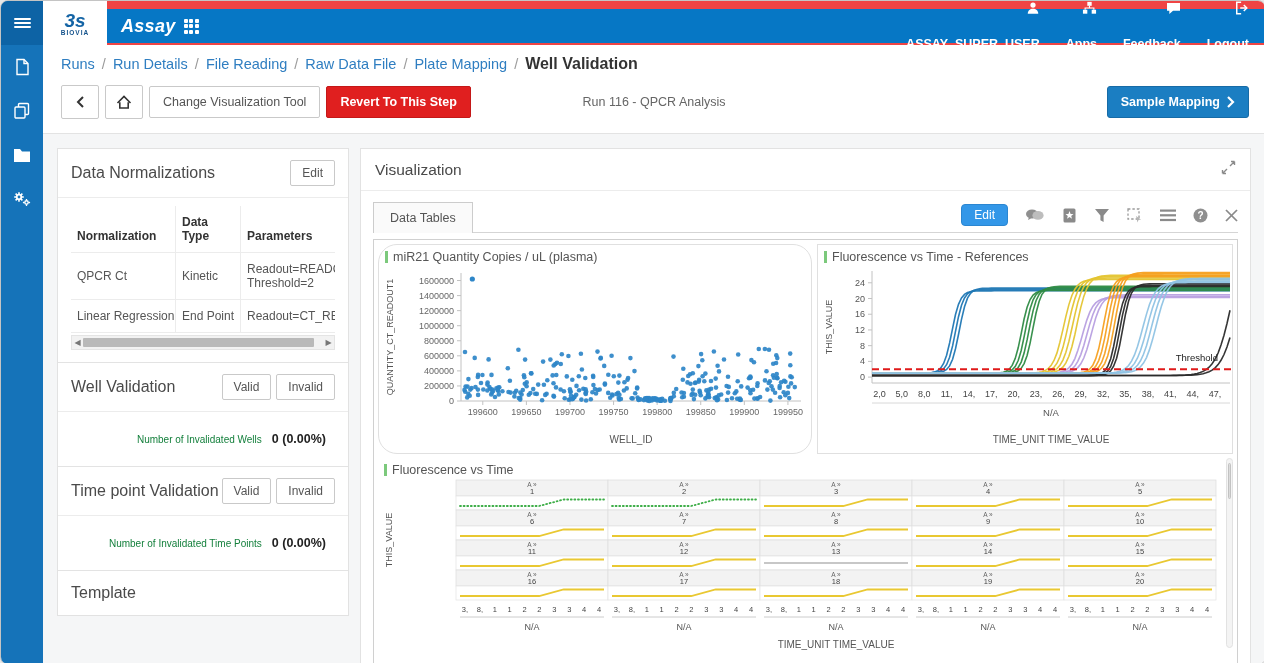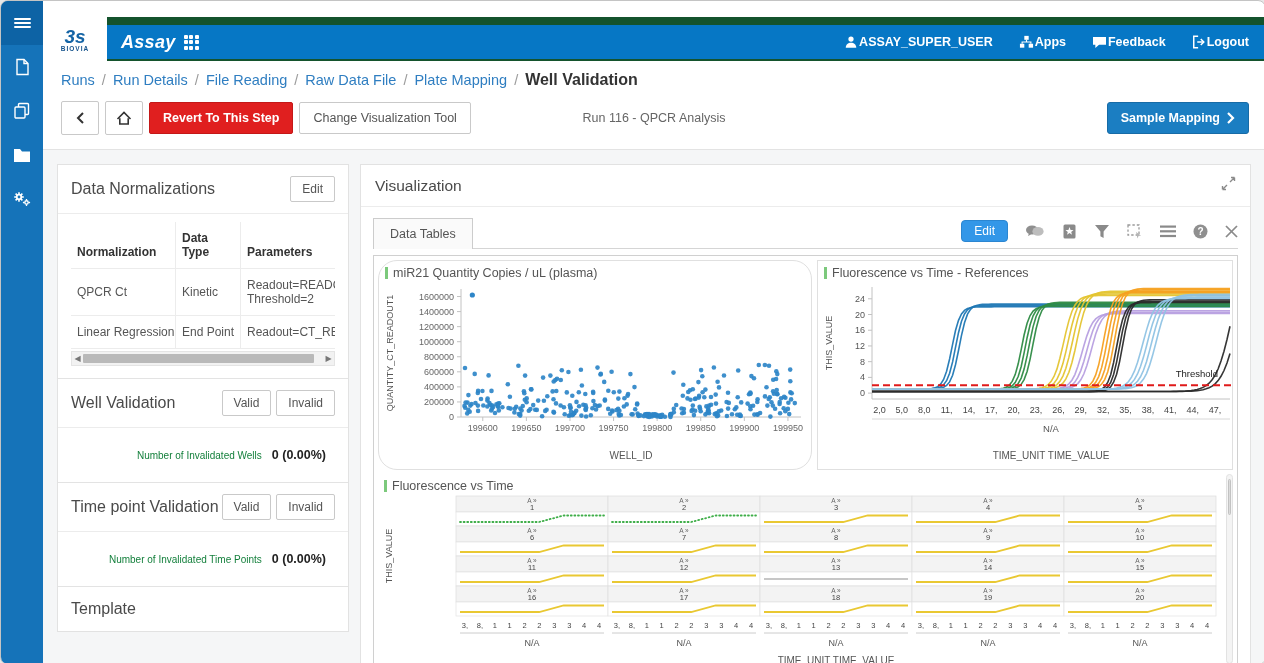--- a/index.html
+++ b/index.html
@@ -4,30 +4,30 @@
 <style>
   html,body{margin:0;padding:0;background:#e8e8e8;font-family:"Liberation Sans",sans-serif;}
   .frame{position:relative;width:1264px;height:663px;margin:0 auto;background:#fff;border:1px solid #c4c4c4;border-radius:8px;overflow:hidden;display:flex;}
   
   .sidebar{width:42px;background:#1573b9;flex:0 0 42px;display:flex;flex-direction:column;align-items:center;}
   .sb-item{width:42px;height:44px;display:flex;align-items:center;justify-content:center;color:#fff;cursor:pointer;}
   .sb-item.menu{background:#0d63a5;}
   .hamb span{display:block;width:17px;height:2px;background:#fff;margin:2px 0;border-radius:1px;}
   
   .mainwrap{flex:1;display:flex;flex-direction:column;min-width:0;}
-  .topbar{height:44px;position:relative;background:#14532d;margin-top:16px;}
+  .topbar{height:44px;position:relative;background:#ef4444;}
   .logoblock{position:absolute;left:0;top:0;width:64px;height:45px;background:#fff;display:flex;flex-direction:column;align-items:center;justify-content:center;z-index:2;}
   .logoswirl{font-style:italic;font-weight:bold;font-size:19px;color:#1464a5;line-height:17px;}
   .logobrand{font-size:6.5px;font-weight:bold;color:#15538c;letter-spacing:1px;}
   .bluebar{position:absolute;left:64px;right:0;top:8px;height:34px;background:#0677c5;display:flex;align-items:center;color:#fff;}
   .prodname{font-size:18px;font-weight:bold;font-style:italic;margin-left:14px;letter-spacing:.3px;}
   .gridicon{display:grid;grid-template-columns:repeat(3,4px);grid-gap:1.5px;margin-left:8px;}
   .gridicon i{width:4px;height:4px;background:#fff;border-radius:1px;}
   .topnav{margin-left:auto;display:flex;align-items:center;gap:26px;padding-right:16px;font-size:12.5px;font-weight:bold;}
-  .topnav .navitem{display:flex;align-items:flex-end;gap:1px;cursor:pointer;color:#fff;}
+  .topnav .navitem{display:flex;align-items:flex-end;gap:22px;cursor:pointer;color:#fff;flex-direction:column;}
   
   .breadcrumb{padding:10px 0 4px 18px;font-size:14.5px;display:flex;gap:7px;align-items:baseline;flex-wrap:wrap;}
   .crumb{color:#2f7ec1;text-decoration:none;cursor:pointer;}
   .crumb-sep{color:#9b9b9b;}
   .crumb-current{color:#333;font-weight:bold;font-size:16px;}
   
   .toolbar{position:relative;display:flex;align-items:center;gap:6px;padding:8px 16px 14px 18px;border-bottom:1px solid #e3e3e3;}
   .btn{background:#fff;border:1px solid #c9c9c9;border-radius:2px;font-size:12.5px;color:#555;padding:8px 13px;cursor:pointer;display:inline-flex;align-items:center;gap:6px;font-family:inherit;}
   .btn-icon{width:38px;height:34px;justify-content:center;padding:0;}
   .btn-red{background:#e01f1f;border-color:#c41818;color:#fff;font-weight:bold;}
@@ -213,22 +213,22 @@
         <svg width="11" height="14" viewBox="0 0 11 14">
             <polyline points="8,2 3,7 8,12" fill="none" stroke="#333" stroke-width="2"></polyline>
           </svg>
       </button>
       <button class="btn btn-icon">
         <svg width="16" height="15" viewBox="0 0 16 15">
             <path d="M1.5 8L8 1.5 14.5 8" fill="none" stroke="#333" stroke-width="1.6"></path>
             <path d="M3.8 7.2V13h8.4V7.2" fill="none" stroke="#333" stroke-width="1.6"></path>
           </svg>
       </button>
+      <button class="btn">Change Visualization Tool</button>
       <button class="btn btn-red">Revert To This Step</button>
-      <button class="btn">Change Visualization Tool</button>
       <span class="run-label">Run 116 - QPCR Analysis</span>
       <button class="btn btn-blue">
         <span>Sample Mapping</span>
         <svg width="9" height="12" viewBox="0 0 9 12">
             <polyline points="2,1 7,6 2,11" fill="none" stroke="#fff" stroke-width="2.2"></polyline>
           </svg>
       </button>
     </div>
 
     <div class="content">

